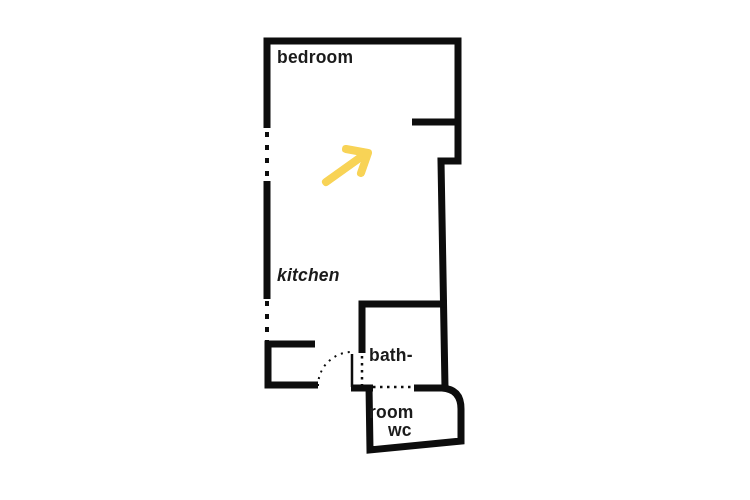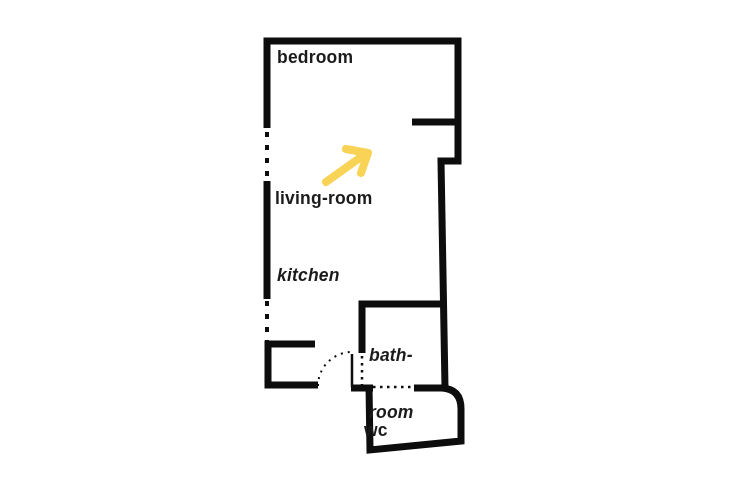--- a/index.html
+++ b/index.html
@@ -31,22 +31,22 @@
     font-weight: 600;
     letter-spacing: 0.2px;
     color: #1b1b1b;
     line-height: 19px;
     white-space: pre;
     user-select: none;
   }
   .label-bedroom   { left: 277px; top: 48px;  }
   .label-living    { left: 275px; top: 189px; }
   .label-kitchen   { left: 277px; top: 266px; font-style: italic; }
-  .label-bathroom  { left: 369px; top: 308px; font-style: italic; }
-  .label-wc        { left: 364px; top: 421px; }
+  .label-bathroom  { left: 369px; top: 308px; }
+  .label-wc        { left: 388px; top: 421px; }
 </style>
 </head>
 <body>
 
 <div class="stage">
 
   <svg class="plan-svg" viewBox="0 0 750 500" xmlns="http://www.w3.org/2000/svg">
 
     <path stroke-width="7" stroke-linejoin="miter" d="M 267 128 L 267 41 L 458 41 L 458 161 L 441 161 L 445 387" stroke="#0d0d0d"></path>
 
@@ -74,21 +74,20 @@
     <path stroke-width="2" stroke-dasharray="2 5" d="M 318 386 A 34 34 0 0 1 352 352" stroke="#0d0d0d"></path>
 
     <g>
       <path stroke-width="8" stroke-linecap="round" d="M 326 182 L 361 157" stroke="#f8d356"></path>
       <path stroke-width="8" stroke-linecap="round" stroke-linejoin="round" d="M 346 149 L 368 153 L 361 173" stroke="#f8d356"></path>
     </g>
   </svg>
 
   <div class="room-label label-bedroom">bedroom</div>
 
-  <div class="room-label label-living">living-room</div>
 
   <div class="room-label label-kitchen">kitchen</div>
 
   <div class="room-label label-bathroom">
     <div>bath-</div>
     <div>room</div>
   </div>
 
   <div class="room-label label-wc">wc</div>
 

